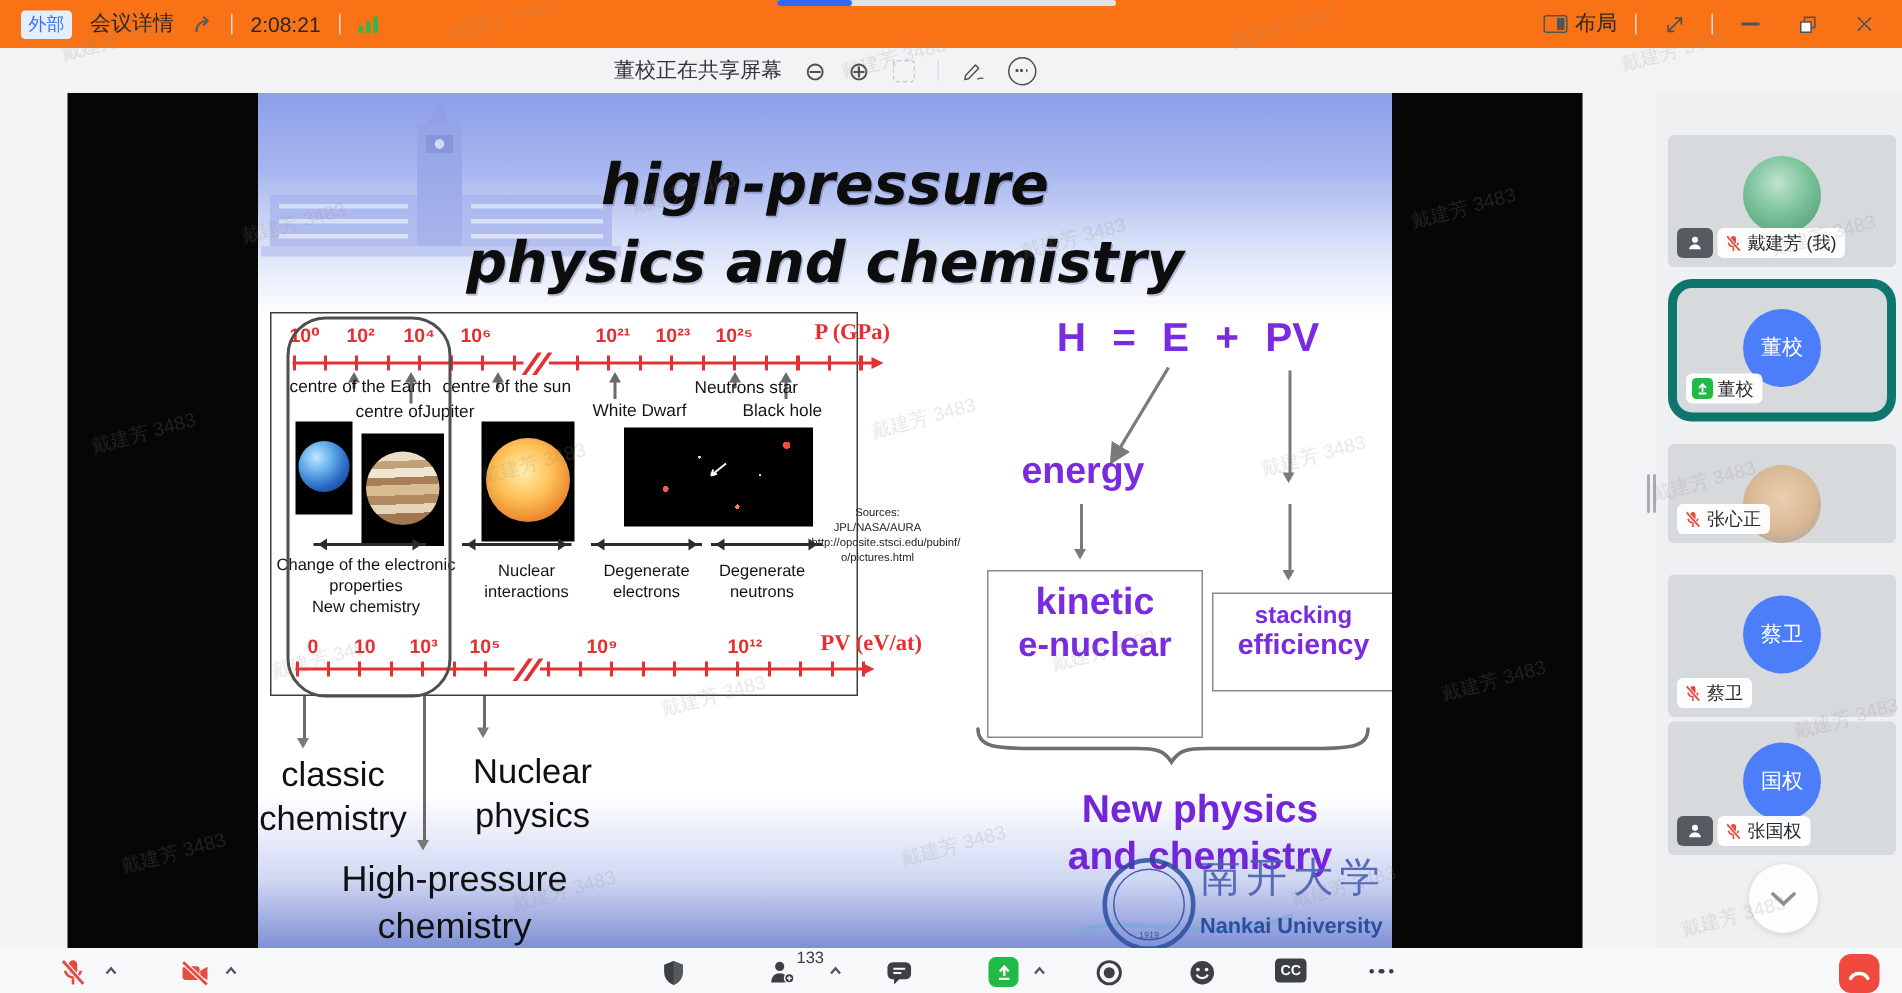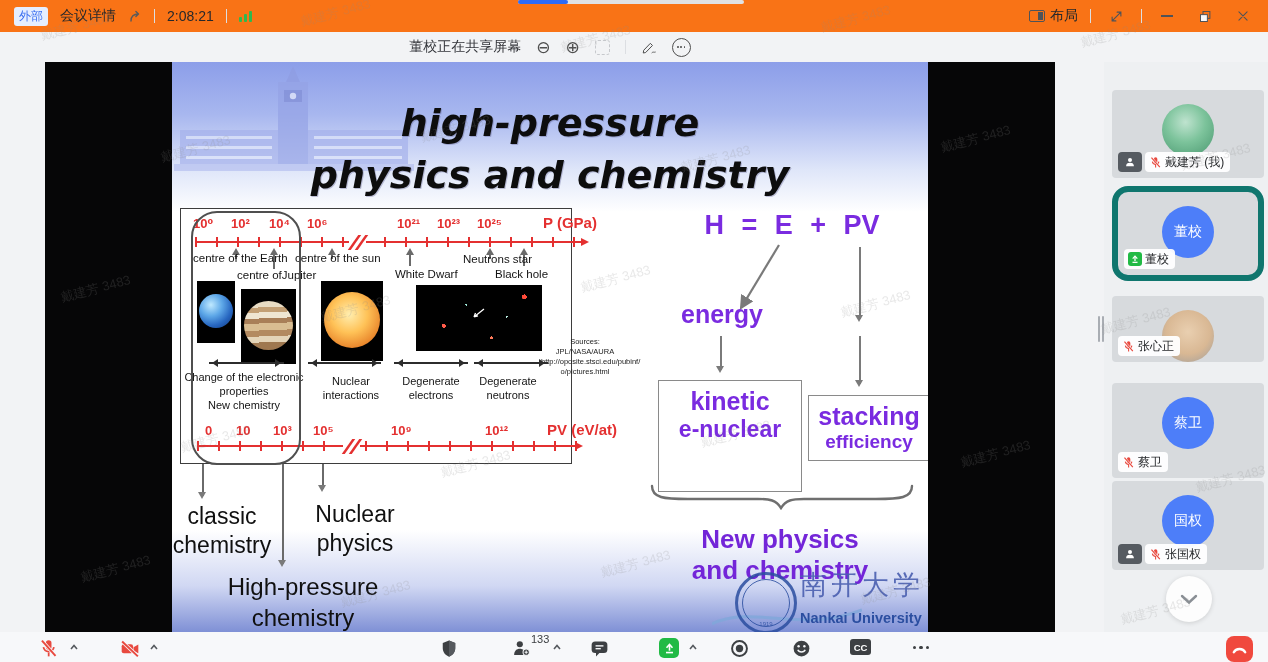--- a/index.html
+++ b/index.html
@@ -48,21 +48,21 @@
   
   .fig{position:absolute;left:8px;top:146px;width:392px;height:256px;background:#fff;border:1.3px solid #3d3d3d;box-sizing:border-box;}
   .rrect{position:absolute;left:10px;top:2px;width:106px;height:250px;border:2.5px solid #4f4f4f;border-radius:26px;}
   .tick-lab{position:absolute;color:#e43030;font-size:13px;font-weight:bold;line-height:1;white-space:nowrap;}
   .axis{position:absolute;height:2px;background:#e43030;}
   .axis .ticks{position:absolute;left:0;right:0;top:-4px;height:10px;
     background:repeating-linear-gradient(90deg,#e43030 0 2px,transparent 2px 21px);}
   .axis .head{position:absolute;right:-8px;top:-3.5px;width:0;height:0;border:4.5px solid transparent;border-left:8px solid #e43030;}
   .brk{position:absolute;top:-7px;width:17px;height:16px;background:#fff;display:flex;gap:4px;justify-content:center;align-items:center;}
   .brk i{width:2.5px;height:15px;background:#e43030;transform:skewX(-35deg);}
-  .axlab{position:absolute;color:#e43030;font-weight:bold;font-size:15px;line-height:1;white-space:nowrap;}
+  .axlab{position:absolute;color:#e43030;font-weight:bold;font-size:15px;line-height:1;white-space:nowrap;font-family:Liberation Serif, serif;}
   .obj{position:absolute;font-size:11.5px;color:#141414;white-space:nowrap;line-height:1;}
   .reg{position:absolute;font-size:11px;color:#141414;text-align:center;line-height:1.25;}
   .reg span{display:block;}
   .uarr{position:absolute;width:2px;background:#6a6a6a;}
   .uarr::before{content:"";position:absolute;top:-7px;left:-3.5px;border:4.5px solid transparent;border-bottom:7px solid #6a6a6a;}
   .darr{position:absolute;width:2.2px;background:#7a7a7a;}
   .darr::after{content:"";position:absolute;bottom:-7px;left:-3.6px;border:4.5px solid transparent;border-top:7px solid #7a7a7a;}
   .dbl{position:absolute;height:1.8px;background:#2c2c2c;}
   .dbl::before{content:"";position:absolute;left:-1px;top:-3.2px;border:4px solid transparent;border-right:6px solid #2c2c2c;}
   .dbl::after{content:"";position:absolute;right:-1px;top:-3.2px;border:4px solid transparent;border-left:6px solid #2c2c2c;}
@@ -71,21 +71,21 @@
   .src{position:absolute;font-size:7.5px;color:#222;line-height:1.35;text-align:center;}
   .src span{display:block;}
 
   
   .handlab{position:absolute;text-align:center;color:#101010;font-size:23px;line-height:1.28;}
   .handlab span{display:block;}
   .eq{position:absolute;left:485px;top:148px;width:270px;text-align:center;font-size:27px;font-weight:bold;color:#7a2be0;word-spacing:10px;}
   .evlab{position:absolute;top:238px;width:140px;text-align:center;font-size:25px;font-weight:bold;color:#7a2be0;}
   .pbox{position:absolute;border:1.5px solid #8a8a8a;background:#fff;text-align:center;color:#7a2be0;font-weight:bold;}
   .pbox span{display:block;}
-  .newphy{position:absolute;left:473px;top:462px;width:270px;text-align:center;font-size:26px;font-weight:bold;color:#7325d8;line-height:1.18;}
+  .newphy{position:absolute;left:493px;top:462px;width:270px;text-align:center;font-size:26px;font-weight:bold;color:#7325d8;line-height:1.18;}
   .newphy span{display:block;}
   .seal{position:absolute;left:563px;top:510px;width:62px;height:62px;border:3px solid #2b4ea0;border-radius:50%;box-sizing:border-box;opacity:.85;}
   .seal::before{content:"";position:absolute;inset:4px;border:1.2px solid #2b4ea0;border-radius:50%;}
   .sealyr{position:absolute;left:0;right:0;bottom:4px;text-align:center;font-size:6px;color:#2b4ea0;}
   .logo-cn{position:absolute;left:628px;top:505px;width:130px;font-size:27px;color:#4a5fb0;letter-spacing:4px;white-space:nowrap;opacity:.9;}
   .logo-en{position:absolute;left:628px;top:548px;width:130px;font-size:14.5px;font-weight:bold;color:#2b4ea0;white-space:nowrap;}
 
   
   .sidebar{position:absolute;left:1104px;top:0;width:164px;height:570px;background:#eef0f2;}
   .draghandle{position:absolute;left:-6px;top:254px;display:flex;gap:2px;}
@@ -349,21 +349,21 @@
         </svg>
         <div class="varr darr" style="left:687px;top:185px;height:72px"></div>
         <div class="evlab" style="left:480px">energy</div>
         <div class="darr" style="left:548px;top:274px;height:34px"></div>
         <div class="darr" style="left:687px;top:274px;height:48px"></div>
         <div class="pbox" style="left:486px;top:318px;width:142px;height:104px;padding-top:6px">
           <span style="font-size:25px">kinetic</span>
           <span style="font-size:23px">e-nuclear</span>
         </div>
         <div class="pbox" style="left:636px;top:333px;width:120px;height:58px;padding-top:6px">
-          <span style="font-size:25px">stacking</span>
+          <span style="font-size:16px">stacking</span>
           <span style="font-size:19px">efficiency</span>
         </div>
         <svg class="abs" style="left:476px;top:422px" width="270" height="28">
           <path d="M4,2 C4,14 16,15 40,15 L110,15 C122,15 128,16 133,24 C138,16 144,15 156,15 L228,15 C252,15 264,14 264,2" fill="none" stroke="#6f6f6f" stroke-width="2.4" stroke-linecap="round"></path>
         </svg>
         <div class="newphy">
           <span>New physics</span>
             <span>and chemistry</span>
         </div>
         <svg class="abs" style="left:540px;top:540px" width="150" height="30">

